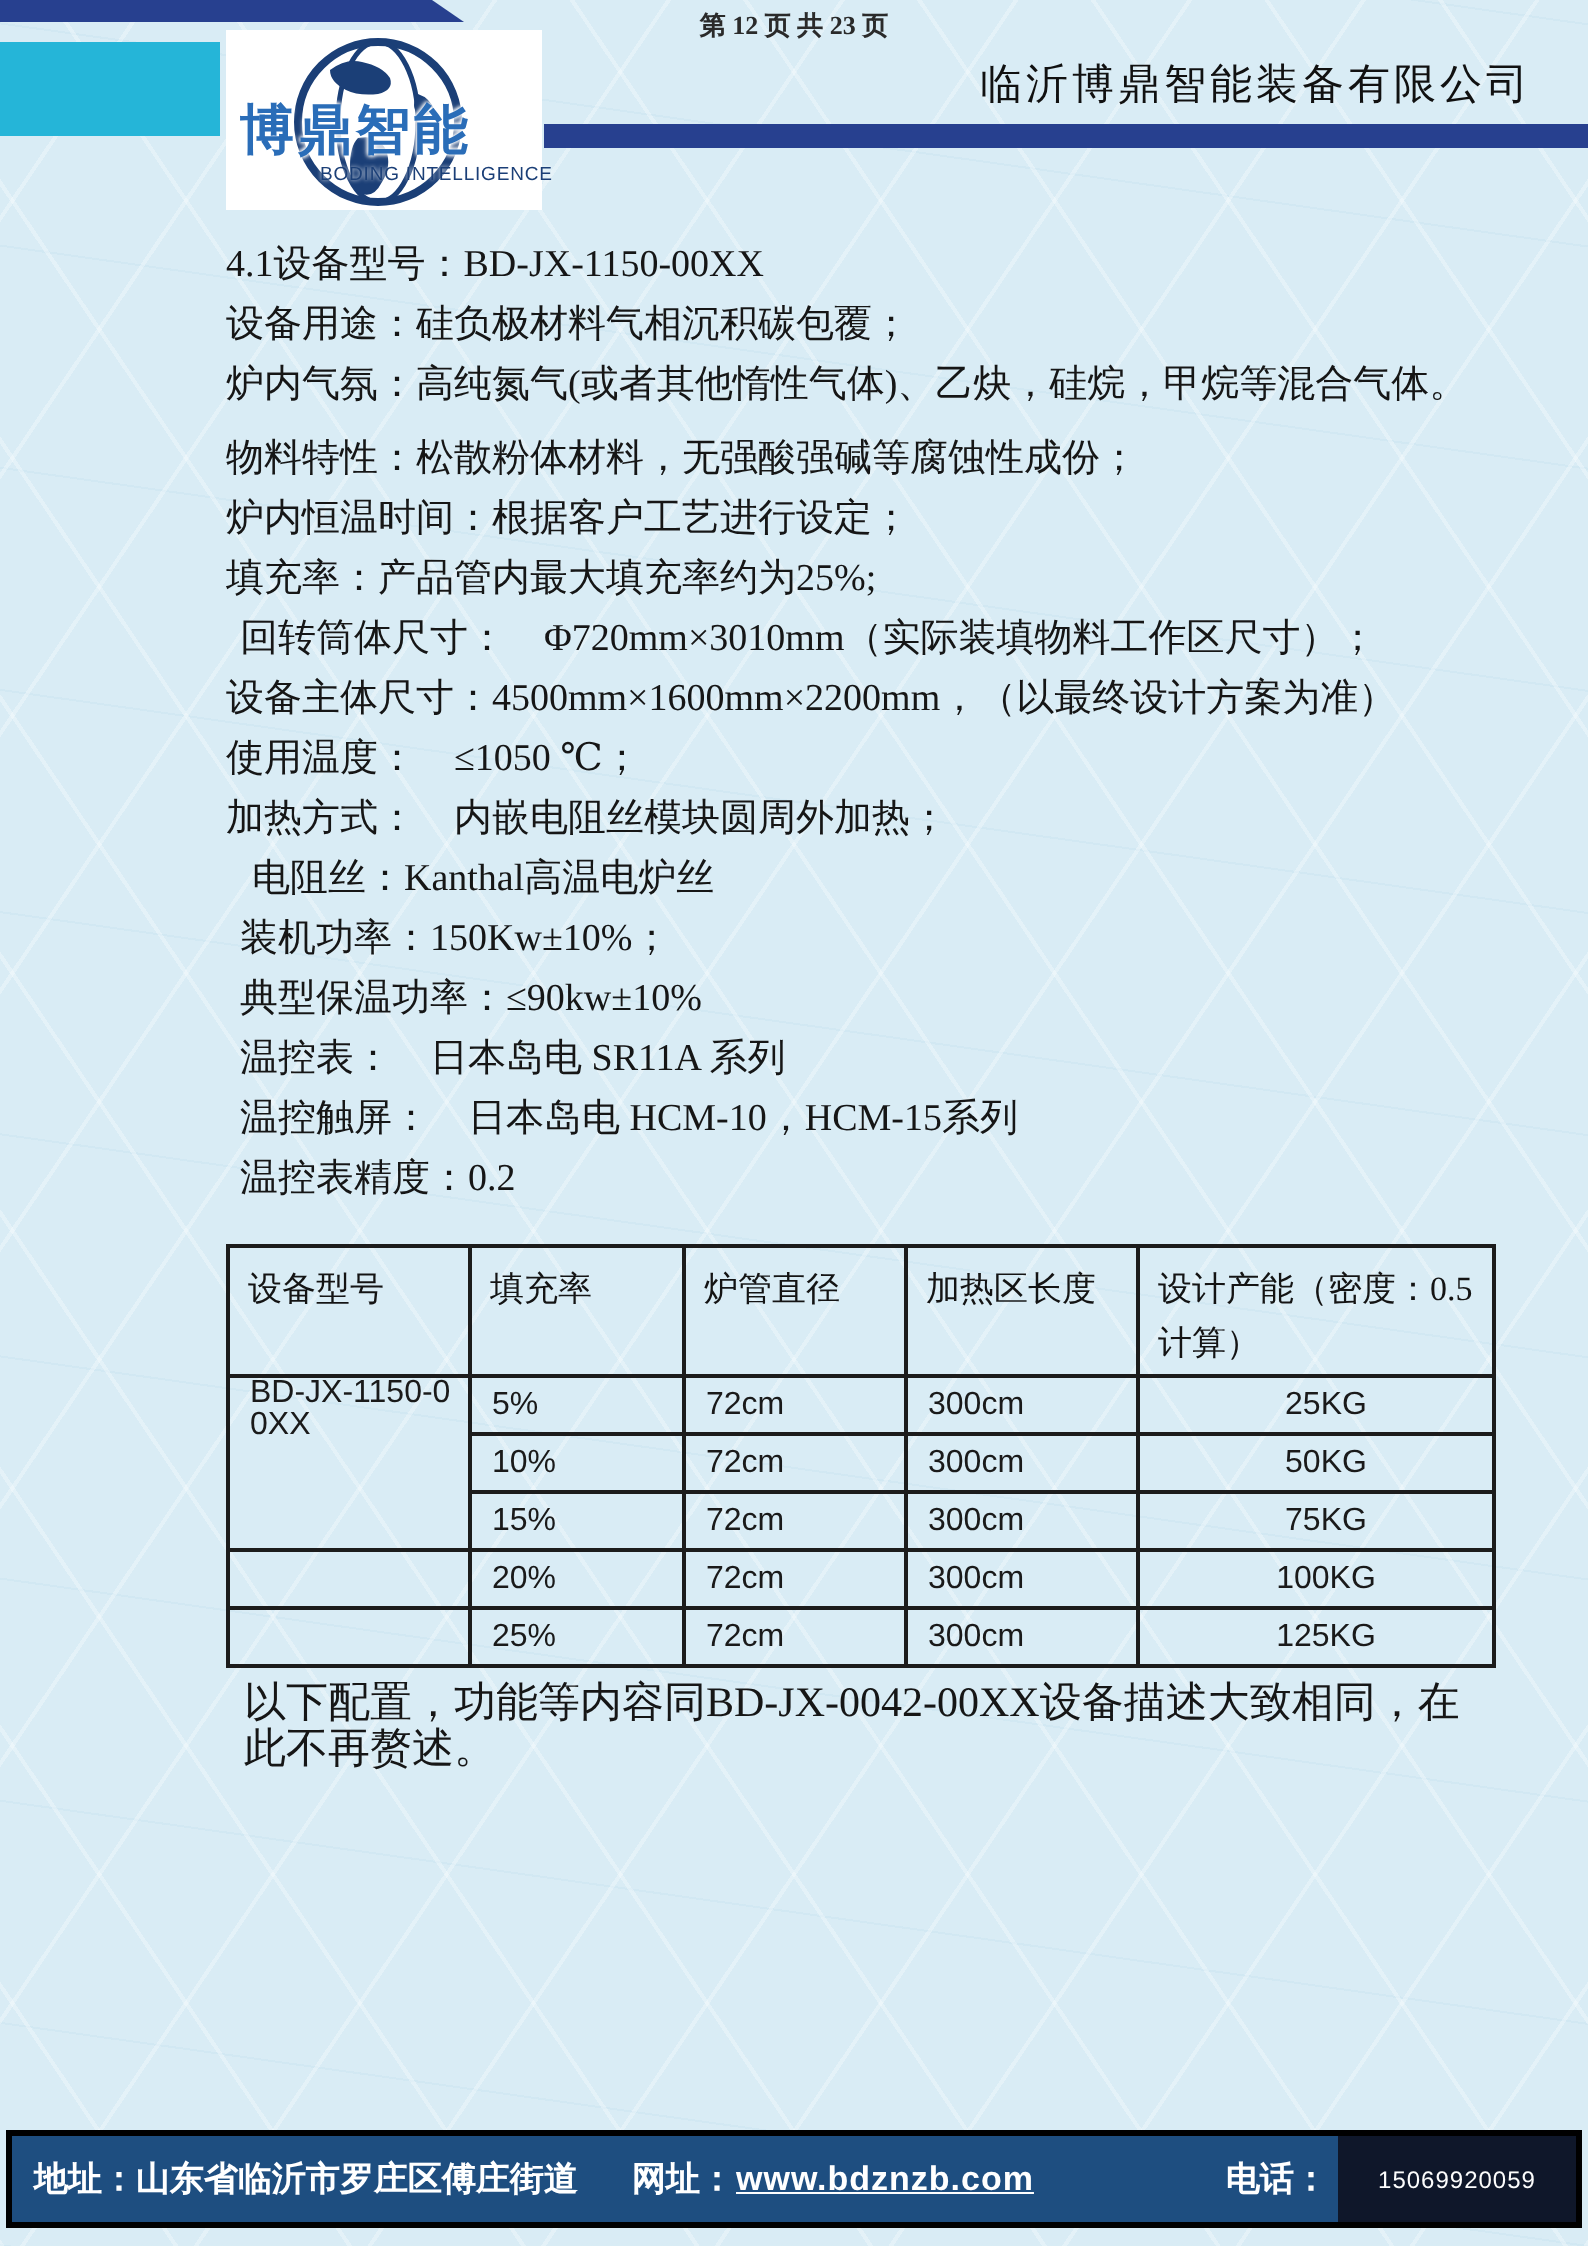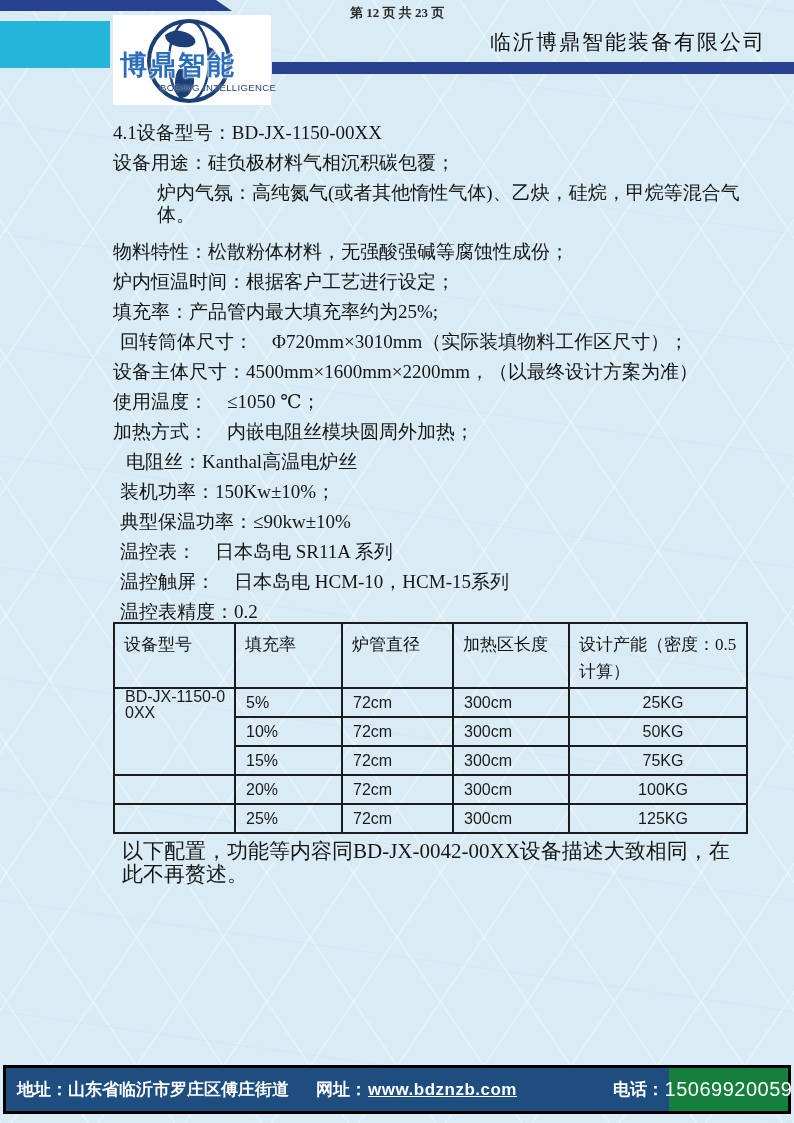--- a/index.html
+++ b/index.html
@@ -58,21 +58,21 @@
   .header-rule{
     position:absolute;left:272px;top:62px;width:522px;height:12px;
     background:#27408f;
   }
   
   .content{
     position:absolute;left:113px;top:122px;width:632px;
     font-size:19px;line-height:22px;color:#161616;
   }
   .content p{margin:0 0 8px 0;}
-  .content p.mbx{margin-bottom:15px;margin-left:44px;}
+  .content p.mbx{margin-bottom:15px;}
   .content p.ind{padding-left:7px;}
   .content p.ind2{padding-left:13px;}
   
   table.spec{
     position:absolute;left:113px;top:622px;
     border-collapse:collapse;table-layout:fixed;width:633px;
     background:transparent;
   }
   table.spec th,table.spec td{
     border:2px solid #1c1c1c;
@@ -104,23 +104,23 @@
     background:#1e4e80;border:3px solid #000;
     display:flex;align-items:center;
     font-family:"Liberation Sans","DejaVu Sans",sans-serif;
     color:#fff;font-weight:bold;font-size:17px;white-space:nowrap;
   }
   .footer-address{margin-left:11px;text-align:right;}
   .footer-web-label{margin-left:27px;}
   .footer-web-link{color:#fff;text-decoration:underline;margin-left:1px;letter-spacing:0.5px;text-align:center;}
   .footer-phone-label{margin-left:auto;}
   .footer-phone-box{
-    margin-left:5px;width:119px;height:43px;background:#15803d;
+    margin-left:5px;width:119px;height:43px;background:#0f172a;
     display:flex;align-items:center;justify-content:center;
-    font-weight:normal;font-size:20px;color:#fdfdfd;letter-spacing:0.5px;
+    font-weight:normal;font-size:12px;color:#fdfdfd;letter-spacing:0.5px;
   }
 </style>
 </head>
 <body>
 
 <div class="page">
 
   <div class="top-bar"></div>
   <div class="cyan-block"></div>
 

